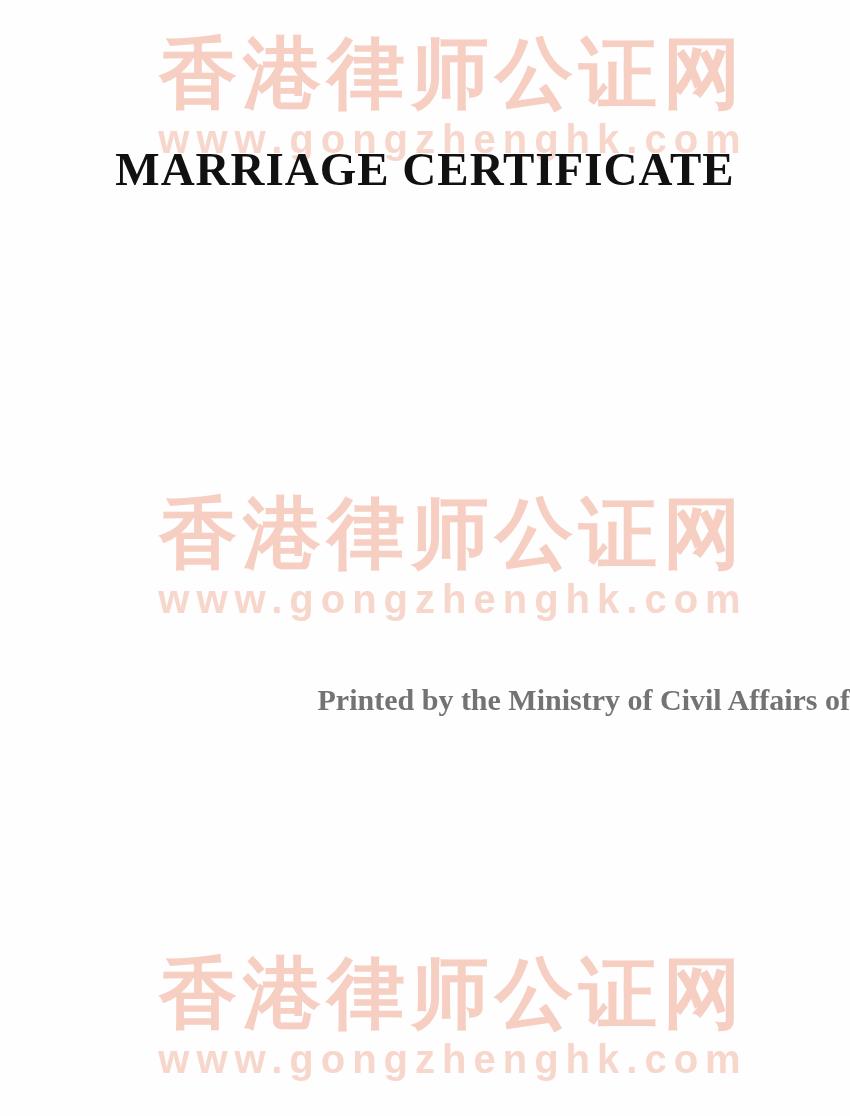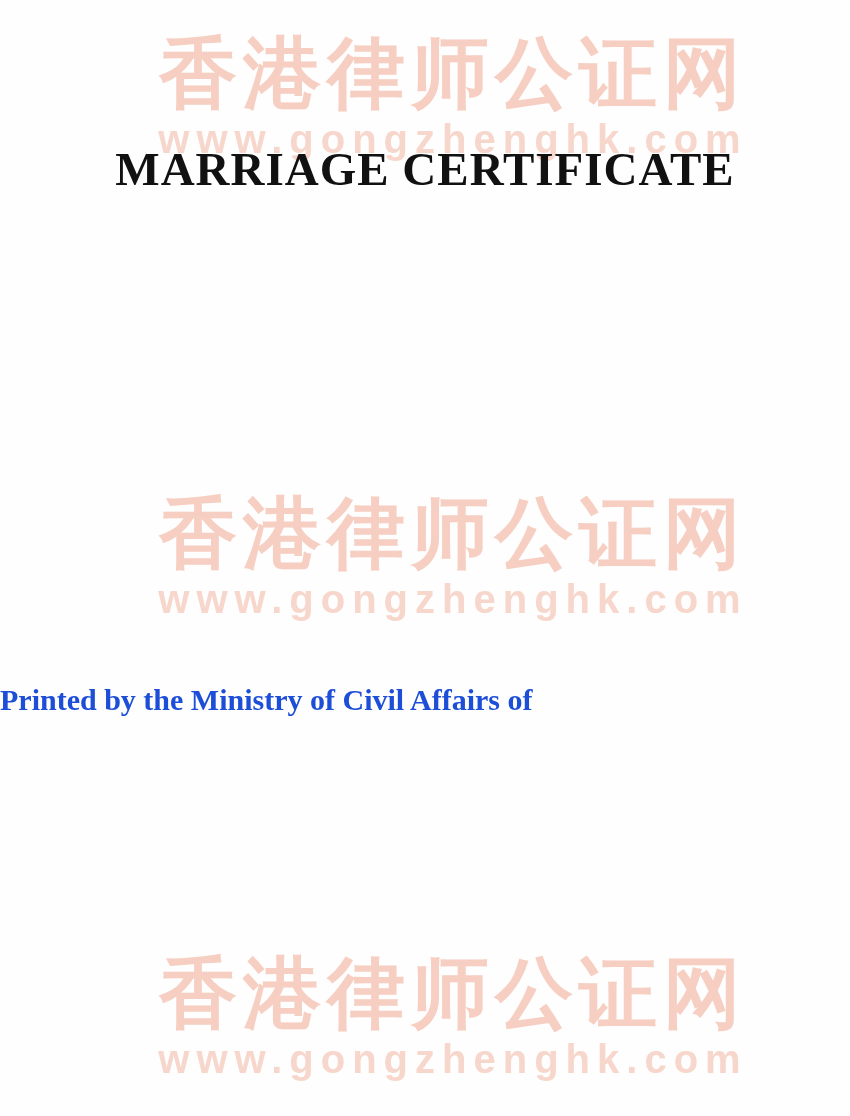--- a/index.html
+++ b/index.html
@@ -70,26 +70,26 @@
     font-size: 47px;
     letter-spacing: 1px;
     color: #111111;
     white-space: nowrap;
   }
   .doc-imprint {
     position: absolute;
     left: 0;
     top: 668px;
     width: 850px;
-    text-align: left;
+    text-align: right;
     font-family: "Liberation Serif", serif;
     font-weight: 700;
     font-size: 30px;
     line-height: 64px;
-    color: #1d4ed8;
+    color: #737373;
   }
   .doc-imprint .line {
     display: block;
   }
 </style>
 </head>
 <body>
 
 <div class="page">
 

